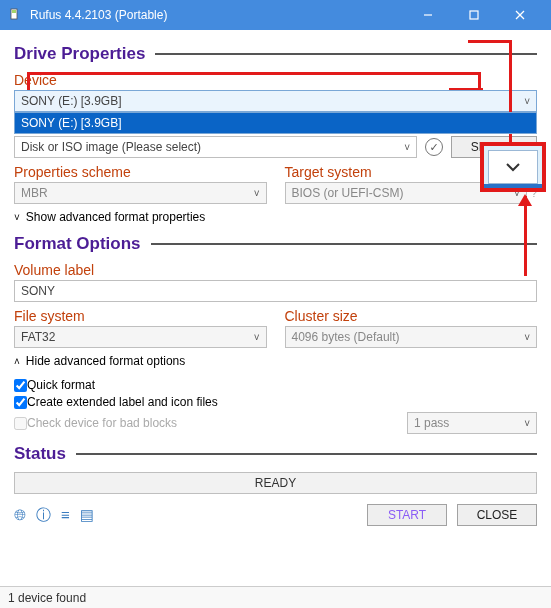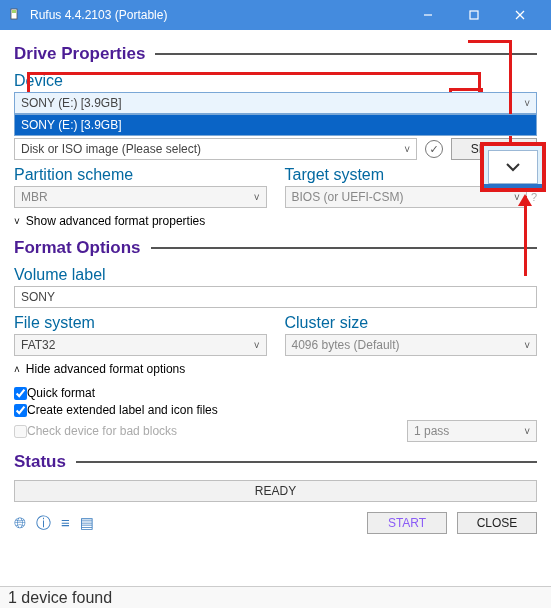--- a/index.html
+++ b/index.html
@@ -17,21 +17,21 @@
 .body-area { padding: 8px 14px 0 14px; position: relative; }
 
 .section-title {
   font-size: 17px; font-weight: 700; color: #4c1d95;
   display: flex; align-items: center; gap: 10px; margin: 6px 0 8px 0;
 }
 .section-title::after {
   content: ""; flex: 1; height: 2px; background: #555;
 }
 
-.label { font-size: 16px; color: #0369a1; margin-bottom: 2px; }
+.label { font-size: 14px; color: #c2410c; margin-bottom: 2px; }
 .row { margin-bottom: 6px; }
 .cols { display: flex; gap: 18px; }
 .col { flex: 1; }
 
 .dropdown {
   width: 100%; height: 22px; border: 1px solid #bfbfbf; background: #f5f5f5;
   display: flex; align-items: center; padding: 0 6px; font-size: 12px; color: #444;
   position: relative;
 }
 .dropdown.white { background: #fff; }
@@ -72,21 +72,21 @@
   font-size:12px; color:#333; margin-top:4px; margin-bottom:10px;
 }
 
 .bottom-actions { display:flex; gap:10px; align-items:center; margin-bottom:6px; }
 .bottom-actions .icons { display:flex; gap:10px; color:#3a7cbf; font-size:15px; }
 .bottom-actions .spacer { flex:1; }
 
 .statusbar-bottom {
   position:absolute; bottom:0; left:0; right:0; height:22px;
   border-top:1px solid #ccc; background:#f8f8f8;
-  font-size:16px; color:#333; display:flex; align-items:center; padding:0 8px;
+  font-size:12px; color:#333; display:flex; align-items:center; padding:0 8px;
 }
 
 
 .annot-device {
   position:absolute; border:3px solid #e21a1a;
   left:13px; top:0px; width:454px; height:56px; pointer-events:none;
 }
 .annot-chev-small {
   position:absolute; border:3px solid #e21a1a;
   left:435px; top:16px; width:34px; height:28px; pointer-events:none;
@@ -194,21 +194,21 @@
       </div>
       <div class="check-circle">✓</div>
       <div class="button" style="width:86px;">
         <span>SELECT</span>
       </div>
     </div>
   </div>
 
   <div class="row cols">
     <div class="col">
-      <div class="label">Partition scheme</div>
+      <div class="label">Properties scheme</div>
       <div class="dropdown disabled">
         <span>MBR</span>
         <span class="chev">˅</span>
       </div>
     </div>
     <div class="col">
       <div class="label">Target system</div>
       <div style="display:flex;align-items:center;">
         <div class="dropdown disabled" style="flex:1">
           <span>BIOS (or UEFI-CSM)</span>

